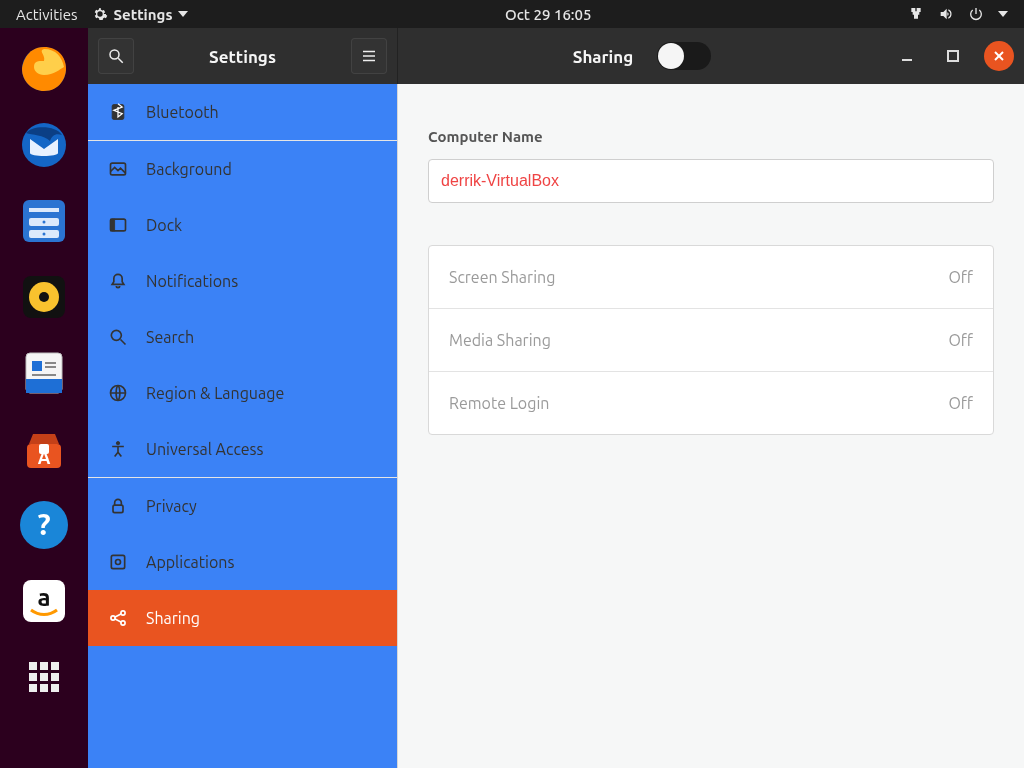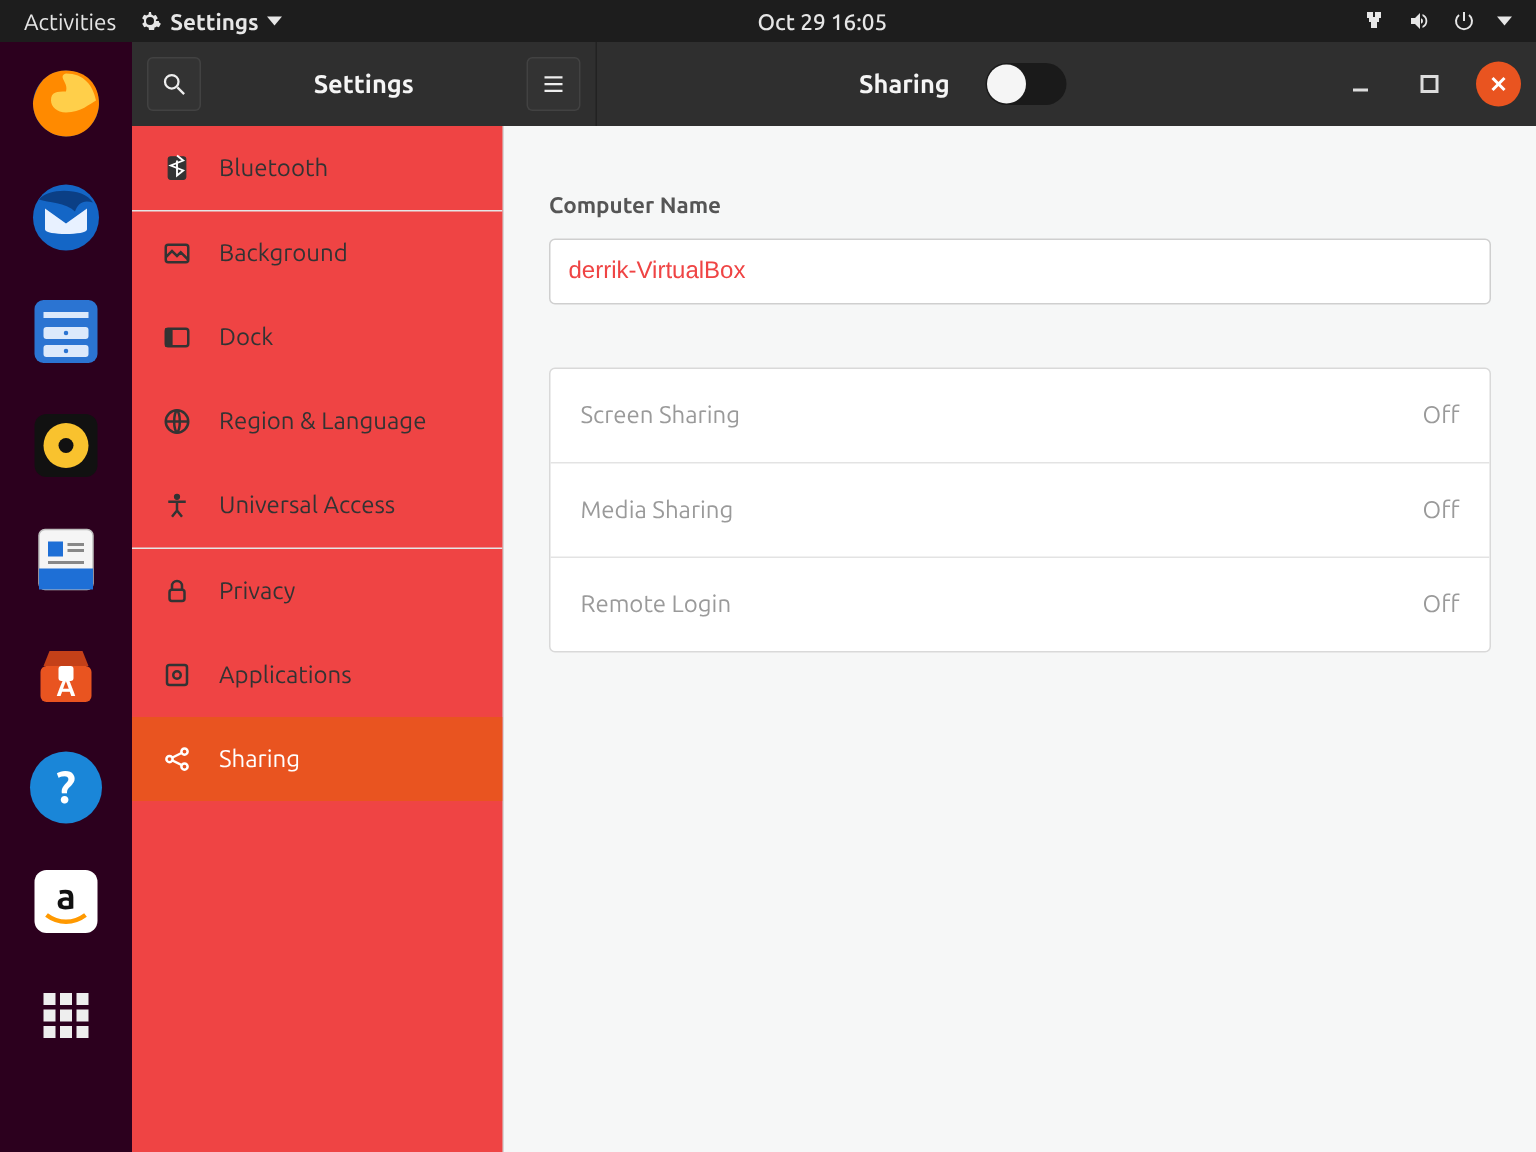--- a/index.html
+++ b/index.html
@@ -80,21 +80,21 @@
   .toggle .knob {
     width:26px; height:26px; background:#f5f5f5; border-radius:50%;
     position:absolute; left:1px; top:1px;
   }
   .win-ctrl { width:30px; height:30px; display:flex; align-items:center; justify-content:center; border-radius:50%; }
   .win-close { background:#e95420; }
 
   
   .window-body { flex:1; display:flex; overflow:hidden; }
   .sidebar {
-    width: 248px; background:#ef4444;
+    width: 310px; background:#3b82f6;
     border-right:1px solid #d7d7d7;
     display:flex; flex-direction:column;
     overflow-y:auto;
   }
   .sidebar-item {
     display:flex; align-items:center; gap:18px;
     padding: 18px 20px;
     font-size:16px; color:#333;
   }
   .sidebar-item.active { background:#e95420; color:#fff; }
@@ -292,21 +292,34 @@
       </div>
 
       <div class="sidebar-item">
         <svg viewBox="0 0 24 24">
             <rect x="3" y="5" width="18" height="14" rx="2" stroke="#333" stroke-width="2" fill="none"></rect>
             <rect x="3" y="5" width="5" height="14" fill="#333"></rect>
           </svg>
         <span>Dock</span>
       </div>
 
-
+      <div class="sidebar-item">
+        <svg viewBox="0 0 24 24">
+            <path d="M12 4a5 5 0 0 0-5 5v4l-2 3h14l-2-3V9a5 5 0 0 0-5-5zM10 18a2 2 0 0 0 4 0" stroke="#333" stroke-width="2" fill="none"></path>
+          </svg>
+        <span>Notifications</span>
+      </div>
+
+      <div class="sidebar-item">
+        <svg viewBox="0 0 24 24">
+            <circle cx="10" cy="10" r="6" stroke="#333" stroke-width="2" fill="none"></circle>
+            <line x1="15" y1="15" x2="21" y2="21" stroke="#333" stroke-width="2"></line>
+          </svg>
+        <span>Search</span>
+      </div>
 
       <div class="sidebar-item">
         <svg viewBox="0 0 24 24">
             <circle cx="12" cy="12" r="9" stroke="#333" stroke-width="2" fill="none"></circle>
             <path d="M3 12h18M12 3c3 3 3 15 0 18M12 3c-3 3-3 15 0 18" stroke="#333" stroke-width="2" fill="none"></path>
           </svg>
         <span>Region &amp; Language</span>
       </div>
 
       <div class="sidebar-item">

